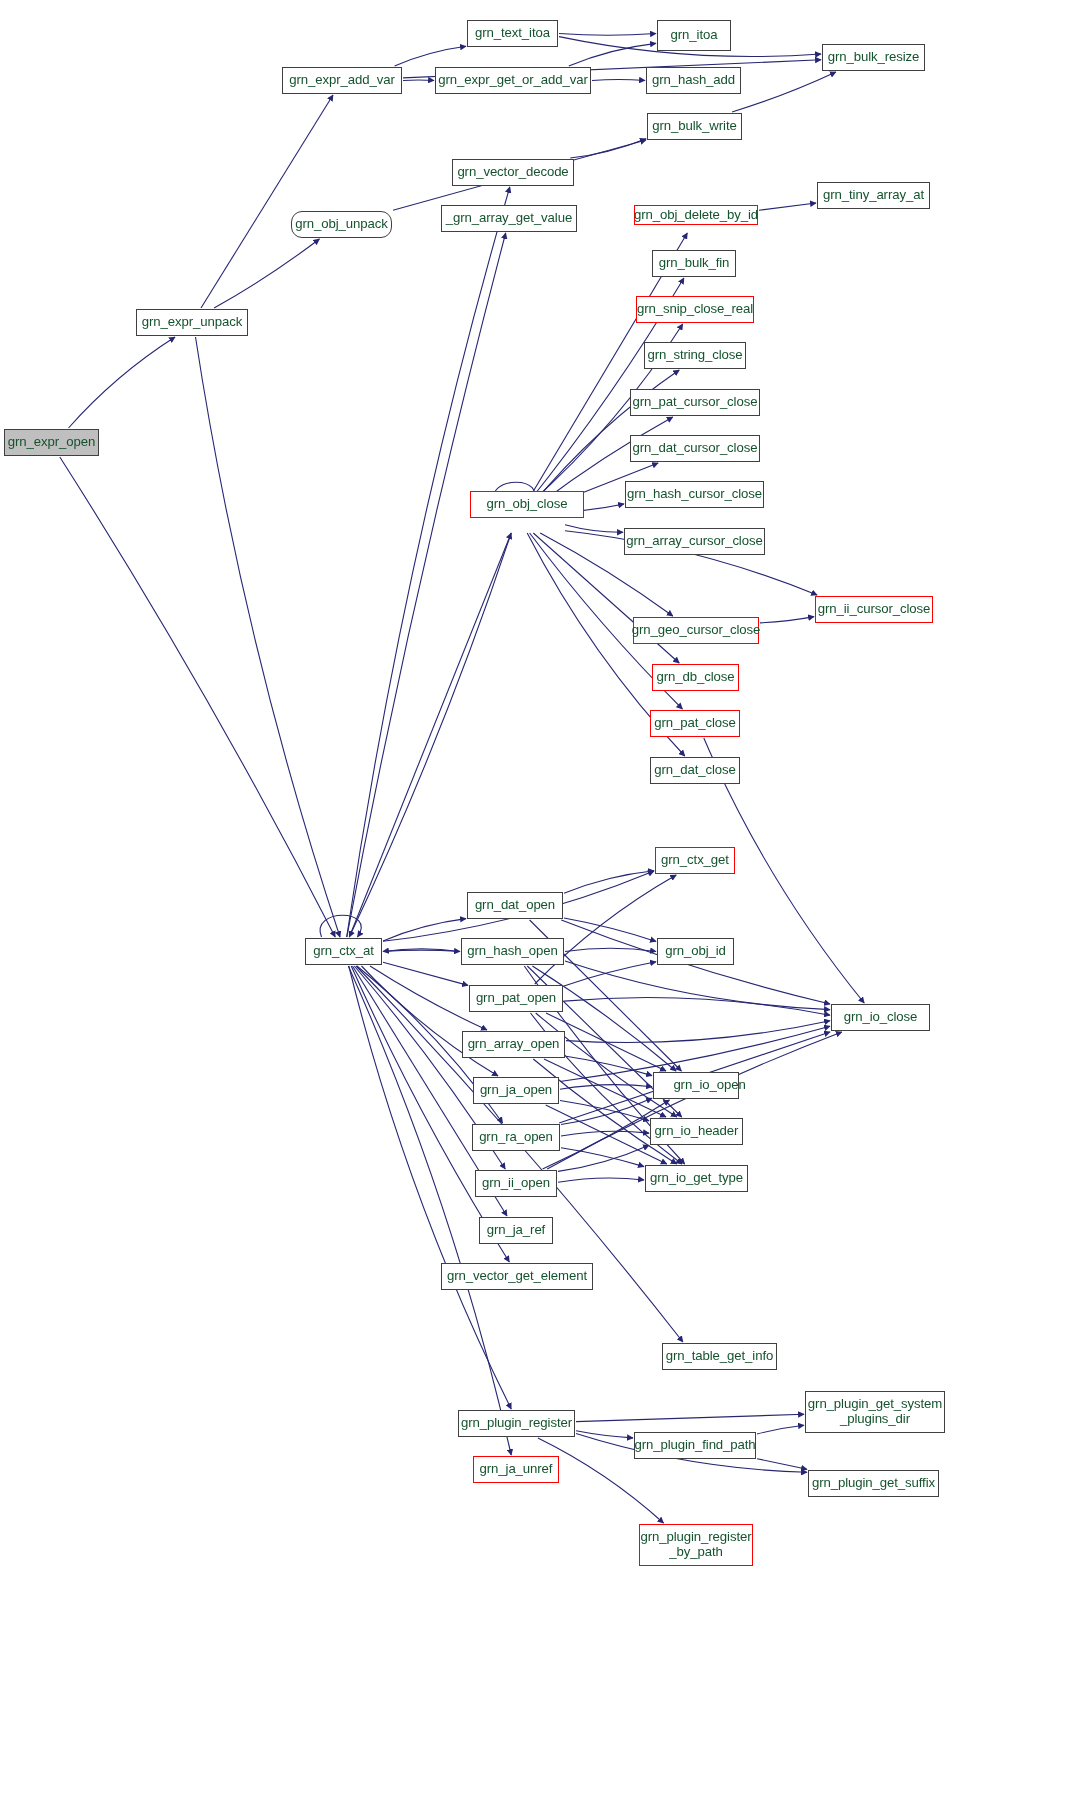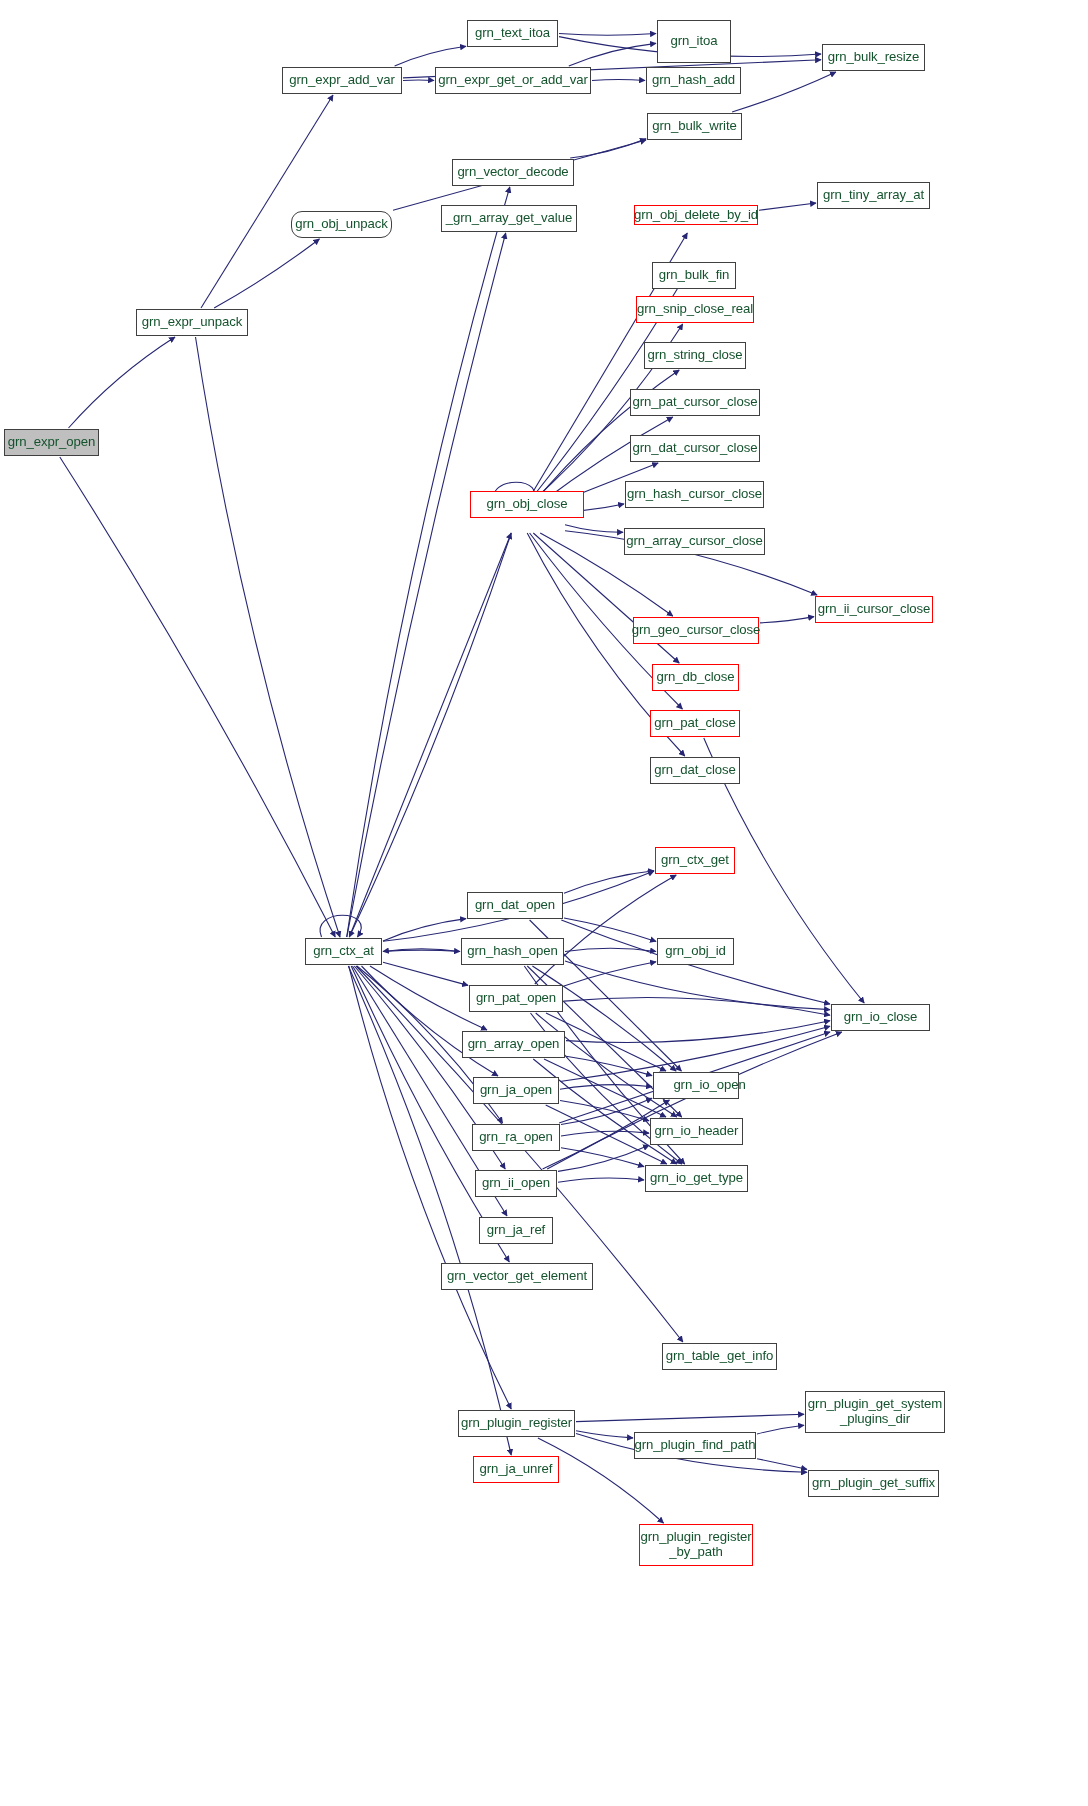--- a/index.html
+++ b/index.html
@@ -157,29 +157,29 @@
       </g>
   </svg>
 
   <div id="node-layer">
       <div class="node root" style="left: 4px; top: 429px; width: 95px; height: 27px;">grn_expr_open</div>
       <div class="node" style="left: 136px; top: 309px; width: 112px; height: 27px;">grn_expr_unpack</div>
       <div class="node" style="left: 282px; top: 67px; width: 120px; height: 27px;">grn_expr_add_var</div>
       <div class="node" style="left: 291px; top: 211px; width: 101px; height: 27px; border-radius: 11px;">grn_obj_unpack</div>
       <div class="node" style="left: 467px; top: 20px; width: 91px; height: 27px;">grn_text_itoa</div>
       <div class="node" style="left: 435px; top: 67px; width: 156px; height: 27px;">grn_expr_get_or_add_var</div>
-      <div class="node" style="left: 657px; top: 20px; width: 74px; height: 43px;">grn_itoa</div>
+      <div class="node" style="left: 657px; top: 20px; width: 74px; height: 31px;">grn_itoa</div>
       <div class="node" style="left: 646px; top: 67px; width: 95px; height: 27px;">grn_hash_add</div>
       <div class="node" style="left: 822px; top: 44px; width: 103px; height: 27px;">grn_bulk_resize</div>
       <div class="node" style="left: 647px; top: 113px; width: 95px; height: 27px;">grn_bulk_write</div>
       <div class="node" style="left: 452px; top: 159px; width: 122px; height: 27px;">grn_vector_decode</div>
       <div class="node" style="left: 441px; top: 205px; width: 136px; height: 27px;">_grn_array_get_value</div>
       <div class="node" style="left: 817px; top: 182px; width: 113px; height: 27px;">grn_tiny_array_at</div>
       <div class="node red" style="left: 634px; top: 205px; width: 124px; height: 20px;">grn_obj_delete_by_id</div>
-      <div class="node" style="left: 652px; top: 250px; width: 84px; height: 27px; margin-top: 12px;">grn_bulk_fin</div>
+      <div class="node" style="left: 652px; top: 250px; width: 84px; height: 27px;">grn_bulk_fin</div>
       <div class="node red" style="left: 636px; top: 296px; width: 118px; height: 27px;">grn_snip_close_real</div>
       <div class="node" style="left: 644px; top: 342px; width: 102px; height: 27px;">grn_string_close</div>
       <div class="node" style="left: 630px; top: 389px; width: 130px; height: 27px;">grn_pat_cursor_close</div>
       <div class="node" style="left: 630px; top: 435px; width: 130px; height: 27px;">grn_dat_cursor_close</div>
       <div class="node" style="left: 625px; top: 481px; width: 139px; height: 27px;">grn_hash_cursor_close</div>
       <div class="node" style="left: 624px; top: 528px; width: 141px; height: 27px;">grn_array_cursor_close</div>
       <div class="node red" style="left: 470px; top: 491px; width: 114px; height: 27px;">grn_obj_close</div>
       <div class="node red" style="left: 815px; top: 596px; width: 118px; height: 27px;">grn_ii_cursor_close</div>
       <div class="node red" style="left: 633px; top: 617px; width: 126px; height: 27px;">grn_geo_cursor_close</div>
       <div class="node red" style="left: 652px; top: 664px; width: 87px; height: 27px;">grn_db_close</div>

